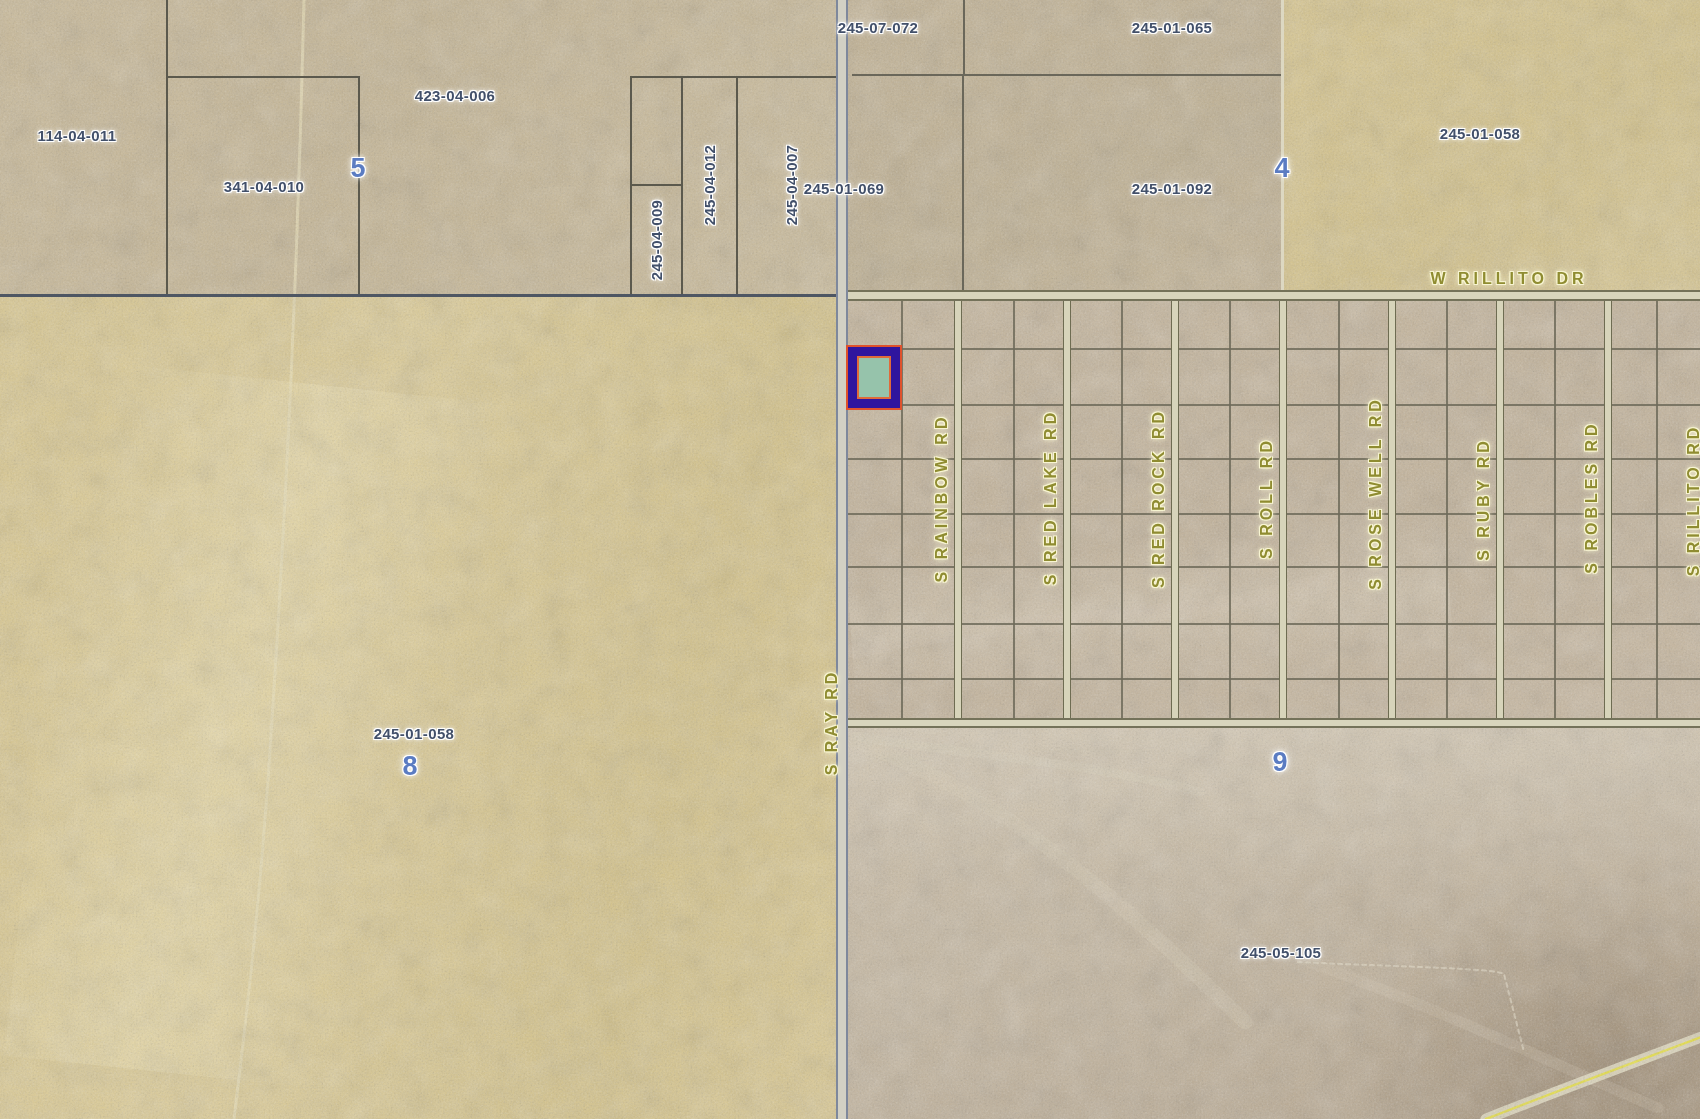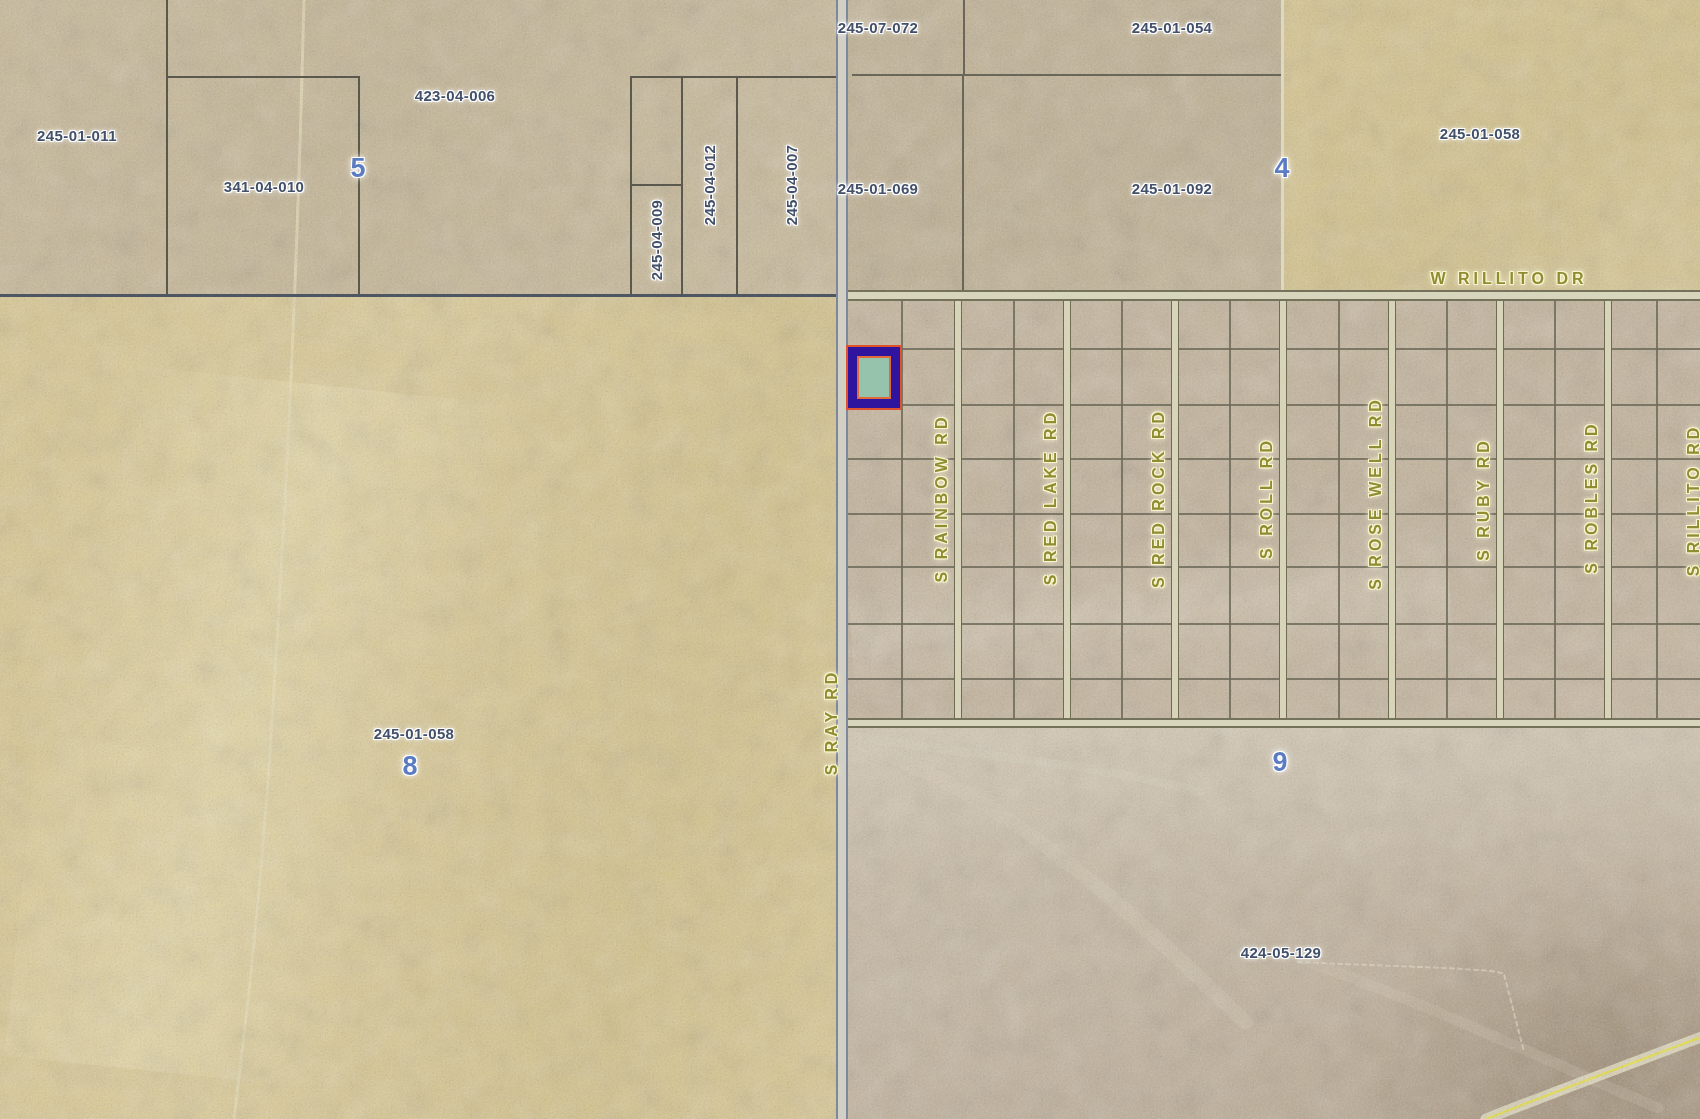--- a/index.html
+++ b/index.html
@@ -158,33 +158,33 @@
     <div class="gridline" style="left: 1612px; top: 458px; width: 88px; height: 1.5px;"></div>
     <div class="gridline" style="left: 1612px; top: 513px; width: 88px; height: 1.5px;"></div>
     <div class="gridline" style="left: 1612px; top: 566px; width: 88px; height: 1.5px;"></div>
     <div class="gridline" style="left: 1612px; top: 623px; width: 88px; height: 1.5px;"></div>
     <div class="gridline" style="left: 1612px; top: 678px; width: 88px; height: 1.5px;"></div>
     <div class="hl" style="left: 846px; top: 345px; width: 56px; height: 65px; border: 2.5px solid rgb(223, 81, 44);">
       <div style="width: 100%; height: 100%; border: 9px solid rgb(47, 21, 158); box-sizing: border-box;">
         <div style="width: 100%; height: 100%; border: 2.5px solid rgb(224, 106, 58); background: rgb(150, 195, 171); box-sizing: border-box;"></div>
       </div>
     </div>
-    <div class="plabel" style="left: 77px; top: 135px;">245-01-011</div>
+    <div class="plabel" style="left: 77px; top: 135px;">114-04-011</div>
     <div class="plabel" style="left: 264px; top: 186px;">341-04-010</div>
     <div class="plabel" style="left: 455px; top: 95px;">423-04-006</div>
     <div class="plabel vert" style="left: 656px; top: 240px;">245-04-009</div>
     <div class="plabel vert" style="left: 709px; top: 185px;">245-04-012</div>
     <div class="plabel vert" style="left: 791px; top: 185px;">245-04-007</div>
     <div class="plabel" style="left: 878px; top: 27px;">245-07-072</div>
-    <div class="plabel" style="left: 1172px; top: 27px;">245-01-054</div>
-    <div class="plabel" style="left: 878px; top: 188px; text-align: right;">245-01-069</div>
+    <div class="plabel" style="left: 1172px; top: 27px;">245-01-065</div>
+    <div class="plabel" style="left: 844px; top: 188px; text-align: right;">245-01-069</div>
     <div class="plabel" style="left: 1172px; top: 188px;">245-01-092</div>
     <div class="plabel" style="left: 1480px; top: 133px;">245-01-058</div>
     <div class="plabel" style="left: 414px; top: 733px;">245-01-058</div>
-    <div class="plabel" style="left: 1281px; top: 952px;">424-05-129</div>
+    <div class="plabel" style="left: 1281px; top: 952px;">245-05-105</div>
     <div class="seclabel" style="left: 358px; top: 168px;">5</div>
     <div class="seclabel" style="left: 1282px; top: 168px;">4</div>
     <div class="seclabel" style="left: 410px; top: 766px;">8</div>
     <div class="seclabel" style="left: 1280px; top: 762px;">9</div>
     <div class="rlabel" style="left: 1509px; top: 279px;">W RILLITO DR</div>
     <div class="rlabel vert" style="left: 832px; top: 722px;">S RAY RD</div>
     <div class="rlabel vert" style="left: 942px; top: 498px;">S RAINBOW RD</div>
     <div class="rlabel vert" style="left: 1051px; top: 497px;">S RED LAKE RD</div>
     <div class="rlabel vert" style="left: 1159px; top: 498px;">S RED ROCK RD</div>
     <div class="rlabel vert" style="left: 1267px; top: 498px;">S ROLL RD</div>

